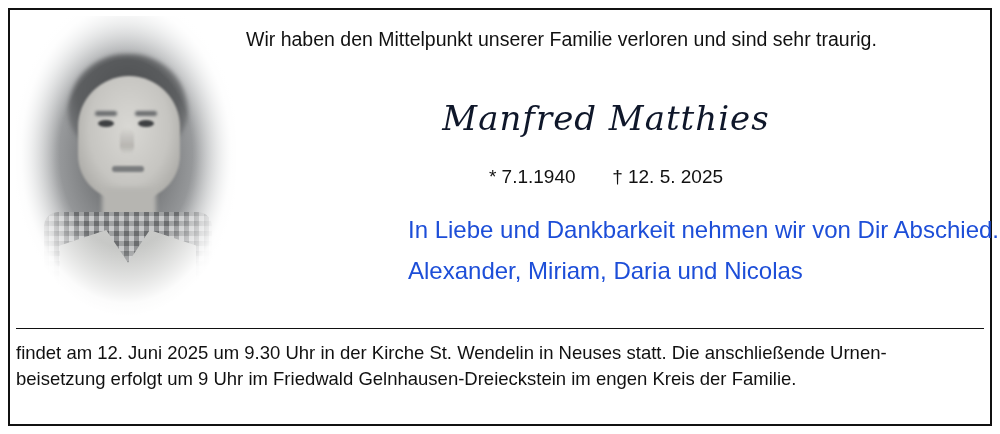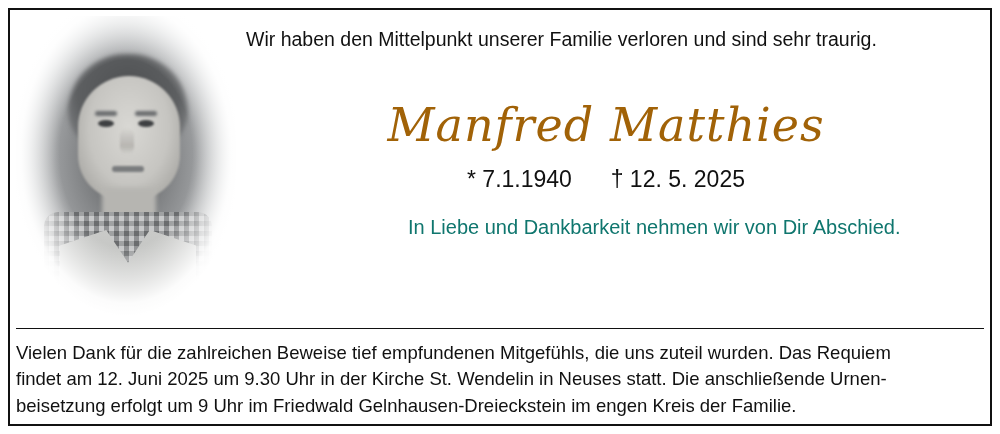--- a/index.html
+++ b/index.html
@@ -155,44 +155,44 @@
   .intro div { white-space: nowrap; }
 
   .name {
     position: absolute;
     left: 236px;
     top: 88px;
     width: 720px;
     text-align: center;
     font-family: "DejaVu Serif", serif;
     font-style: italic;
-    font-size: 46px;
+    font-size: 34px;
     letter-spacing: 1px;
-    color: #a16207;
+    color: #0f172a;
   }
 
   .dates {
     position: absolute;
     left: 236px;
     top: 156px;
     width: 720px;
     text-align: center;
-    font-size: 23px;
+    font-size: 19px;
     color: #111111;
   }
   .dates .gap { display: inline-block; width: 26px; }
 
   .tribute {
     position: absolute;
     left: 398px;
     top: 204px;
     width: 560px;
-    font-size: 20px;
+    font-size: 24px;
     line-height: 1.30;
-    color: #0f766e;
+    color: #1d4ed8;
   }
   .tribute .lead { margin-bottom: 10px; }
   .tribute div { white-space: nowrap; }
 
   .hr {
     position: absolute;
     left: 6px;
     right: 6px;
     top: 318px;
     height: 1px;
@@ -243,24 +243,24 @@
     <div class="dates">
       <span>*</span>
       <span>7.1.1940</span>
       <span class="gap"></span>
       <span>†</span>
       <span>12. 5. 2025</span>
     </div>
 
     <div class="tribute">
       <div class="lead">In Liebe und Dankbarkeit nehmen wir von Dir Abschied.</div>
+      <div>Alexander, Miriam, Daria und Nicolas</div>
     </div>
 
     <div class="hr"></div>
 
     <div class="footer">
-      <div>Vielen Dank für die zahlreichen Beweise tief empfundenen Mitgefühls, die uns zuteil wurden. Das Requiem</div>
       <div>findet am 12. Juni 2025 um 9.30 Uhr in der Kirche St. Wendelin in Neuses statt. Die anschließende Urnen-</div>
       <div>beisetzung erfolgt um 9 Uhr im Friedwald Gelnhausen-Dreieckstein im engen Kreis der Familie.</div>
     </div>
 
   </div>
 </div>
 
 </body></html>

